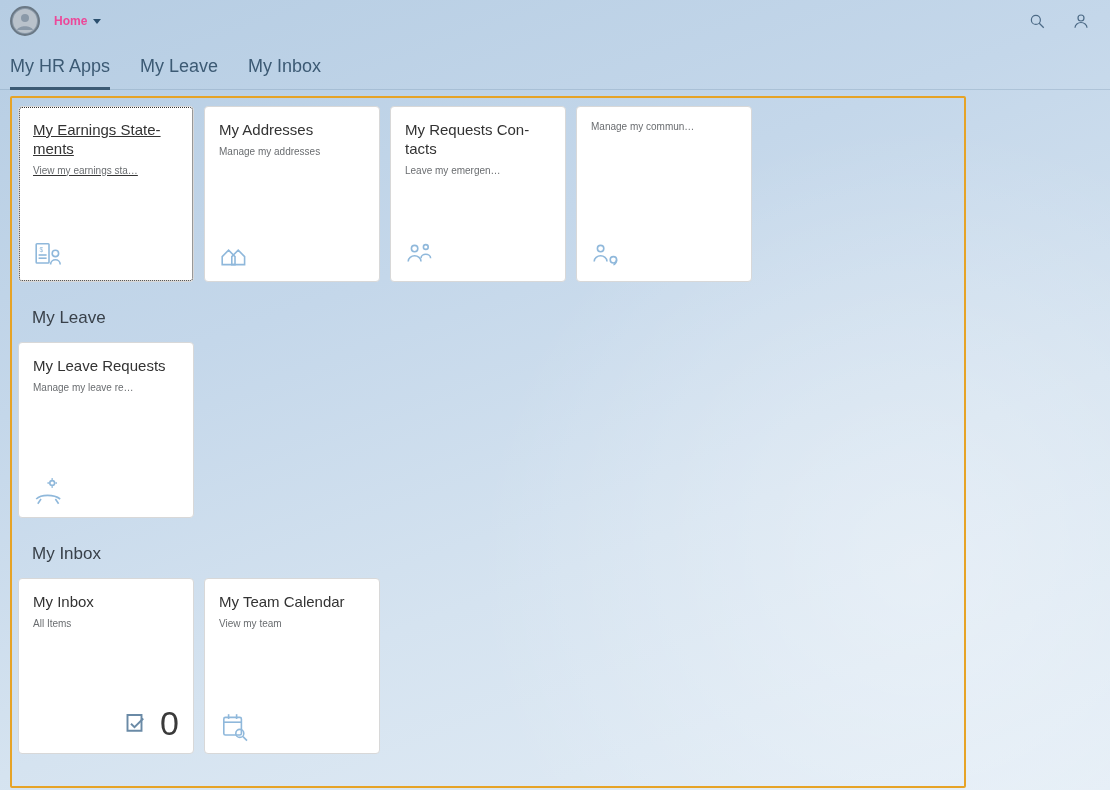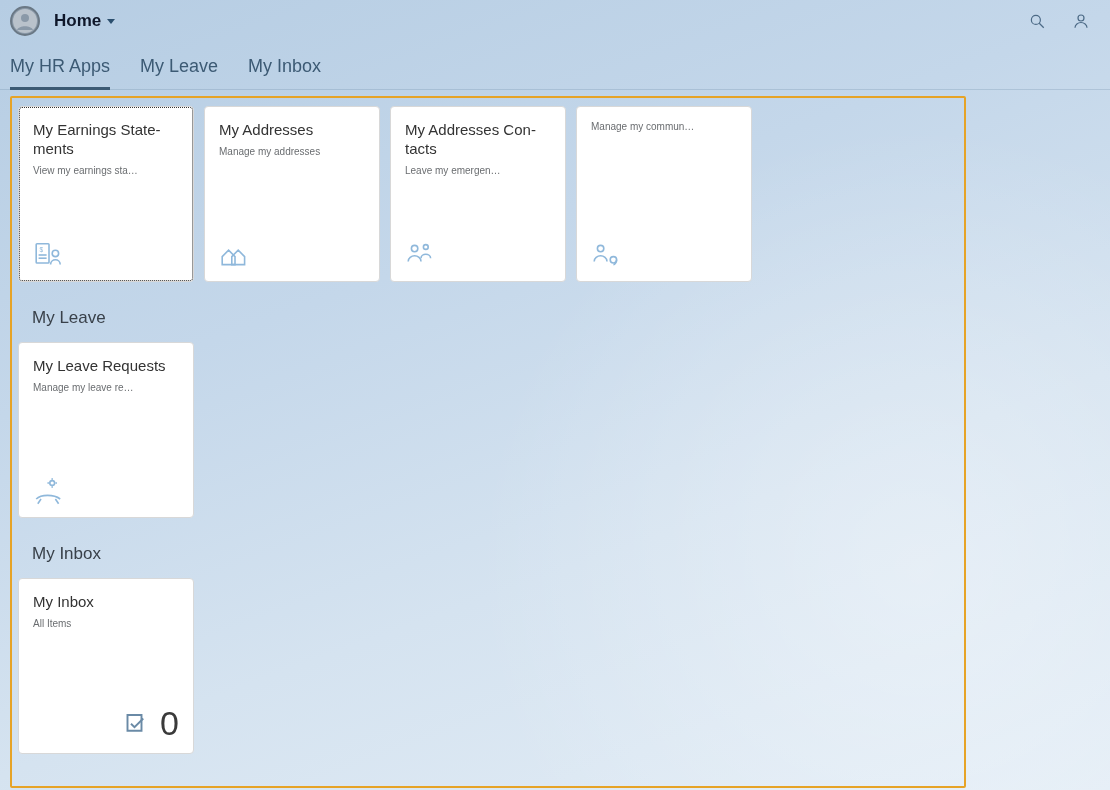--- a/index.html
+++ b/index.html
@@ -38,23 +38,23 @@
   background: #8a99a8;
   border: 2px solid #6a7885;
   margin-right: 14px;
   display: flex;
   align-items: center;
   justify-content: center;
   overflow: hidden;
 }
 .logo svg { width: 26px; height: 26px; }
 .home-link {
-  color: #0f172a;
+  color: #ec4899;
   font-weight: 600;
-  font-size: 17px;
+  font-size: 12px;
   display: flex;
   align-items: center;
   gap: 6px;
   cursor: pointer;
 }
 .home-link .tri {
   width: 0; height: 0;
   border-left: 4px solid transparent;
   border-right: 4px solid transparent;
   border-top: 5px solid #2b4f6e;
@@ -119,20 +119,21 @@
   border-radius: 4px;
   padding: 14px 14px 10px 14px;
   display: flex;
   flex-direction: column;
   cursor: pointer;
   position: relative;
 }
 .tile.focused {
   outline: 1px dotted #333;
   outline-offset: -2px;
+  text-decoration: underline;
 }
 .tile-title {
   font-size: 15px;
   color: #333;
   line-height: 1.25;
   margin-bottom: 6px;
   word-break: break-word;
 }
 .tile-sub {
   font-size: 10px;
@@ -242,21 +243,21 @@
         <div class="tile-sub">Manage my addresses</div>
         <div class="tile-icon">
           <svg viewBox="0 0 40 40" fill="none" stroke="#8fb8db" stroke-width="2">
             <path d="M4 22l8-8 8 8v10H4z"></path>
               <path d="M16 22l8-8 8 8v10H16z"></path>
           </svg>
         </div>
       </div>
 
       <div class="tile">
-        <div class="tile-title">My Addresses Con-tacts</div>
+        <div class="tile-title">My Requests Con-tacts</div>
         <div class="tile-sub">Leave my emergen…</div>
         <div class="tile-icon">
           <svg viewBox="0 0 40 40" fill="none" stroke="#8fb8db" stroke-width="2">
             <circle cx="12" cy="12" r="4"></circle>
               <path d="M4 28c0-4 4-7 8-7s8 3 8 7"></path>
             <circle cx="26" cy="10" r="3"></circle>
               <path d="M20 24c0-3 3-5 6-5s6 2 6 5"></path>
           </svg>
         </div>
       </div>
@@ -304,16 +305,30 @@
           <span>
             <svg viewBox="0 0 32 32" fill="none" stroke="#6a8aa6" stroke-width="2.2">
               <path d="M4 8h16v18H4z"></path>
                 <path d="M8 18l4 4 10-10"></path>
             </svg>
           </span>
           <span class="num">0</span>
         </div>
       </div>
 
+      <div class="tile">
+        <div class="tile-title">My Team Calendar</div>
+        <div class="tile-sub">View my team</div>
+        <div class="tile-icon">
+          <svg viewBox="0 0 40 40" fill="none" stroke="#8fb8db" stroke-width="2">
+            <rect x="6" y="8" width="22" height="22" rx="2"></rect>
+              <line x1="6" y1="14" x2="28" y2="14"></line>
+              <line x1="12" y1="4" x2="12" y2="10"></line>
+              <line x1="22" y1="4" x2="22" y2="10"></line>
+            <circle cx="26" cy="28" r="5"></circle>
+              <line x1="30" y1="32" x2="35" y2="37"></line>
+          </svg>
+        </div>
+      </div>
     </div>
 
   </div>
 </div>
 
 </body></html>

